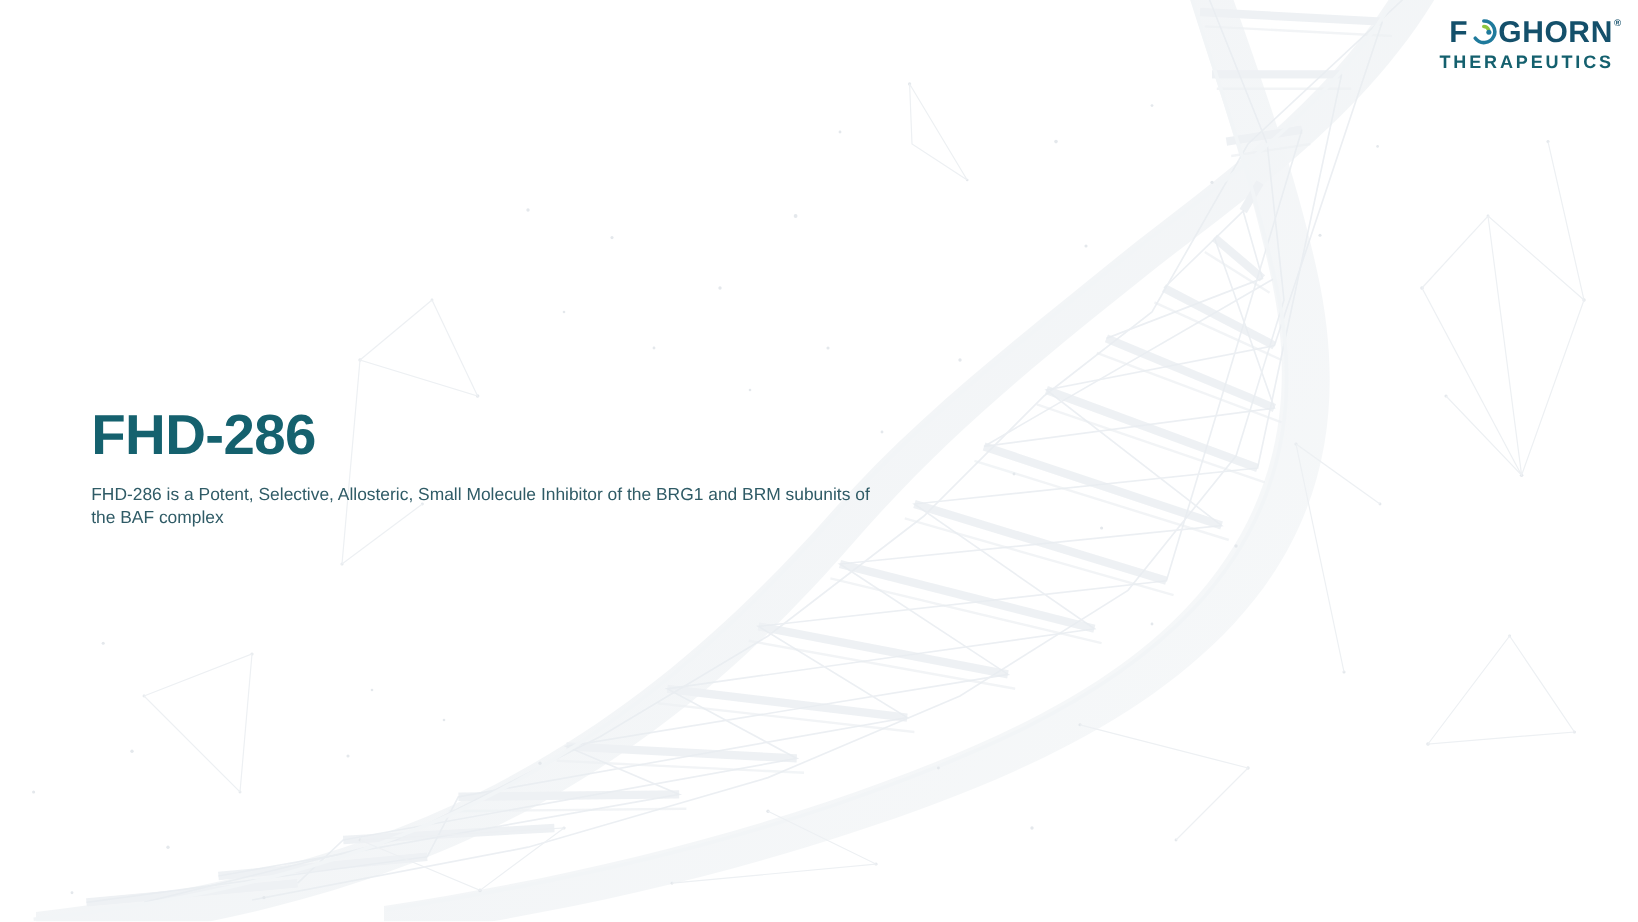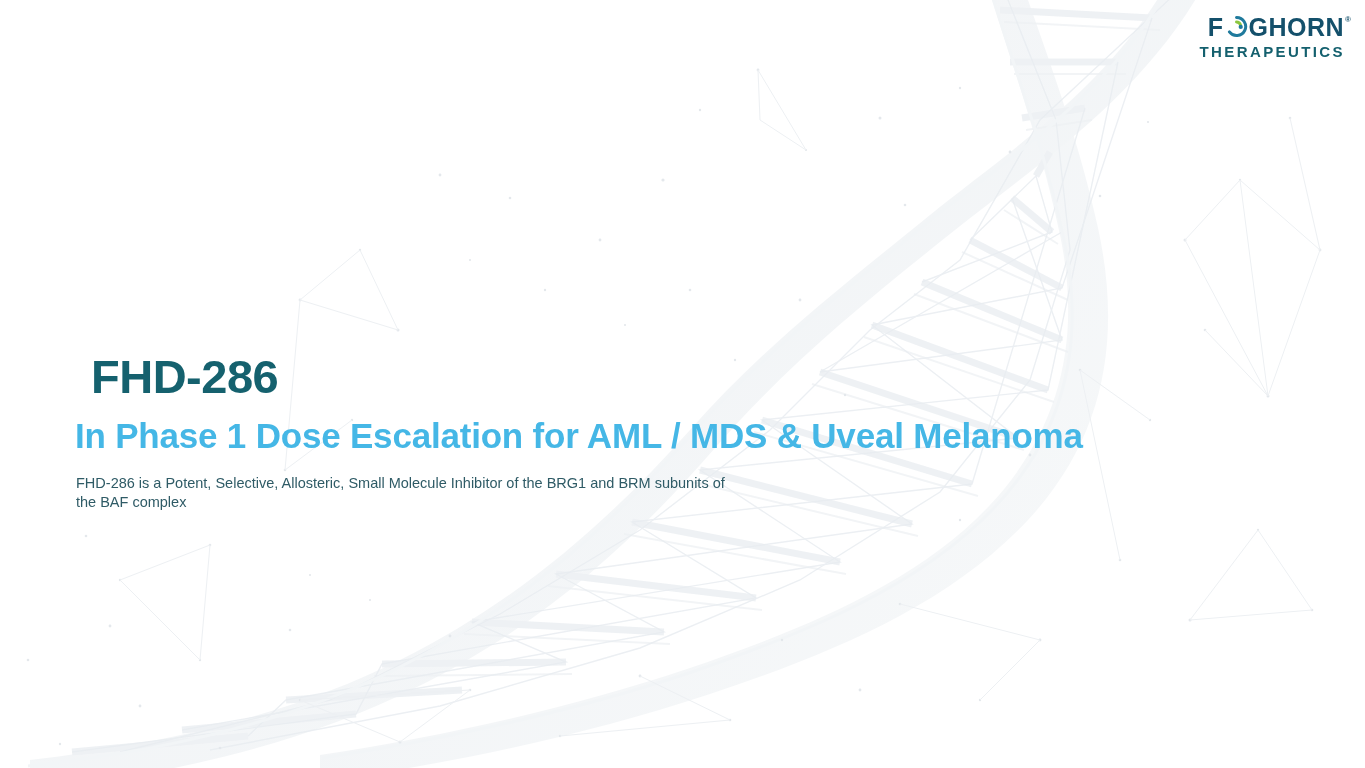--- a/index.html
+++ b/index.html
@@ -82,21 +82,21 @@
     top: 336px;
     width: 1200px;
   }
   .title {
     font-family: "Liberation Sans", sans-serif;
     font-size: 47px;
     font-weight: bold;
     color: #15616E;
     letter-spacing: -0.5px;
     line-height: 1.05;
-    margin: 16px;
+    margin: 1px;
   }
   .subtitle {
     font-family: "Liberation Sans", sans-serif;
     font-size: 35px;
     font-weight: bold;
     color: #45B7E6;
     letter-spacing: -0.2px;
     line-height: 1.1;
     margin: 14px 0 0 0;
   }
@@ -291,17 +291,16 @@
         </svg>
       </span>
       <span class="logo-word-post">GHORN</span>
       <span class="logo-reg">®</span>
     </div>
     <div class="logo-sub">THERAPEUTICS</div>
   </div>
 
   <div class="content">
     <h1 class="title">FHD-286</h1>
-    <h2 class="subtitle">In Phase 1 Dose Escalation for AML / MDS &amp; Uveal Melanoma</h2>
     <p class="body-text">FHD-286 is a Potent, Selective, Allosteric, Small Molecule Inhibitor of the BRG1 and BRM subunits of the BAF complex</p>
   </div>
 
 </div>
 
 </body></html>

